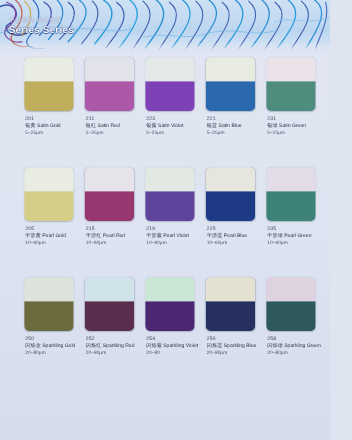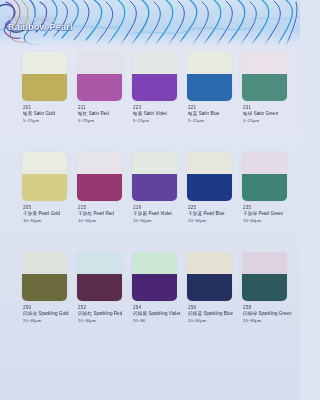--- a/index.html
+++ b/index.html
@@ -108,21 +108,21 @@
         <path d="M274,1 C290,14 272,32 264,46" stroke="#3a5cb0" stroke-width="1"></path>
         <path d="M286,0 C300,10 288,28 278,44" stroke="#2e93d6" stroke-width="1.2"></path>
         <path d="M296,2 C300,16 292,30 286,46" stroke="#4565b8" stroke-width="1"></path>
         <path d="M0,30 C20,24 40,34 60,28 C80,22 100,32 120,26" stroke="#6ab6e6" stroke-width=".8" opacity=".7"></path>
         <path d="M130,34 C150,28 170,38 190,30 C210,24 230,34 250,28" stroke="#6ab6e6" stroke-width=".8" opacity=".7"></path>
         <path d="M250,20 C265,14 280,24 300,16" stroke="#7cc0ea" stroke-width=".8" opacity=".7"></path>
       </g>
     </svg>
     <div class="title-block">
       <div class="title-cn">干涉系列  福州宏远</div>
-      <div class="title-en">Rainbow Pearl</div>
+      <div class="title-en">Series Series</div>
     </div>
     <div class="header-fade"></div>
   </div>
 
   <div class="grid">
 
     <div class="row">
       <div class="cell">
         <div class="chip">
           <div class="top" style="background:#e8ece2"></div>

